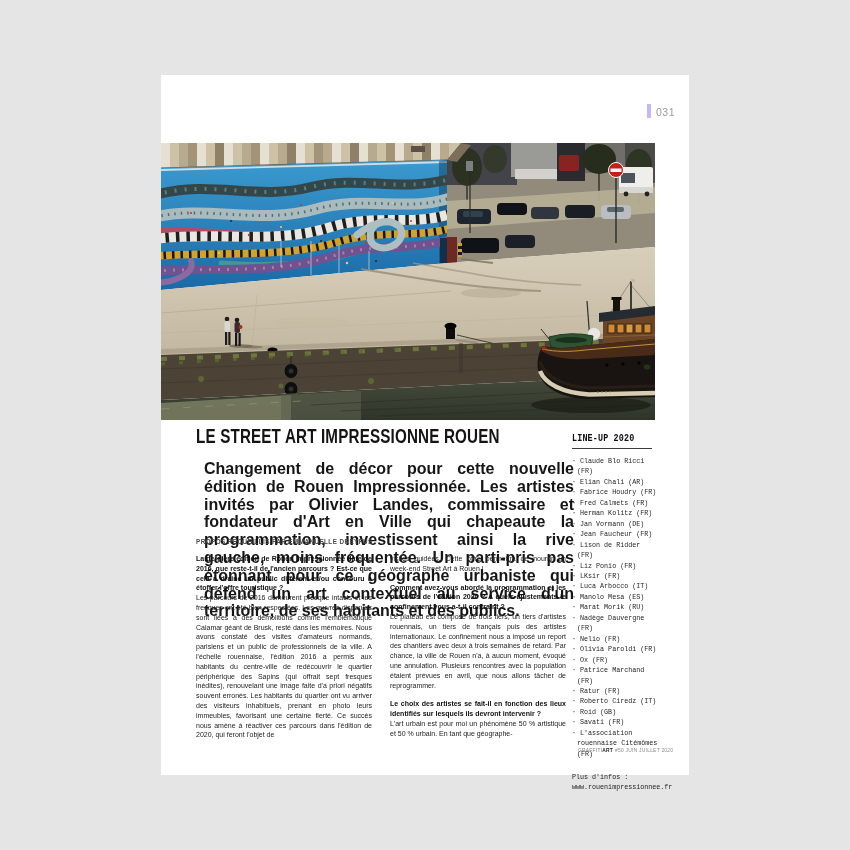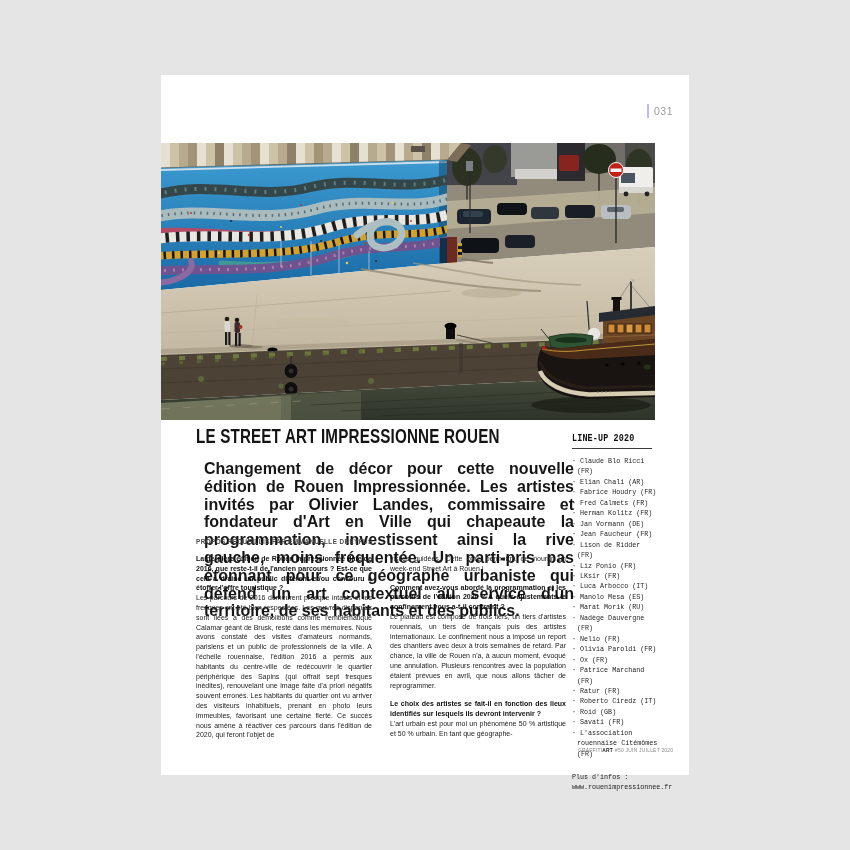--- a/index.html
+++ b/index.html
@@ -1,22 +1,22 @@
 <!DOCTYPE html>
 <html><head>
 <meta charset="utf-8">
 <style>
   html,body{margin:0;padding:0;width:850px;height:850px;overflow:hidden;background:#e5e5e6;
             font-family:"Liberation Sans", sans-serif;}
   .canvas{position:relative;width:850px;height:850px;}
   .page{position:absolute;left:161px;top:75px;width:528px;height:700px;background:#ffffff;}
 
   
-  .folio{position:absolute;left:486px;top:29px;height:14px;display:flex;align-items:center;
-         border-left:2px solid #c4b5fd;padding-left:5px;font-size:10.5px;color:#9b9b9b;letter-spacing:.5px;}
+  .folio{position:absolute;left:486px;top:29px;height:14px;display:flex;align-items:flex-end;
+         border-left:4px solid #c4b5fd;padding-left:5px;font-size:10.5px;color:#9b9b9b;letter-spacing:.5px;}
 
   
   .photo{position:absolute;left:0;top:68px;width:494px;height:277px;overflow:hidden;}
   .photo svg{display:block;width:494px;height:277px;}
 
   
   .headline{position:absolute;left:35px;top:350px;margin:0;font-size:19.5px;font-weight:bold;
             color:#141414;white-space:nowrap;transform:scaleX(.78);transform-origin:0 0;letter-spacing:.2px;}
   .intro{position:absolute;left:35px;top:377px;width:370px;margin:8px;font-size:16px;font-weight:bold;
          line-height:17.8px;text-align:justify;color:#161616;}

